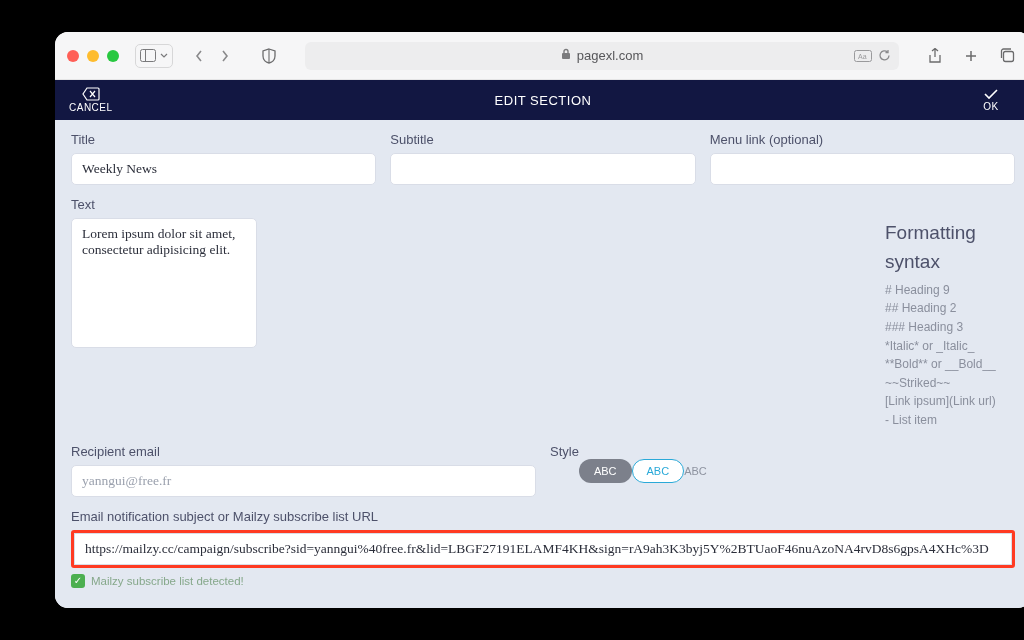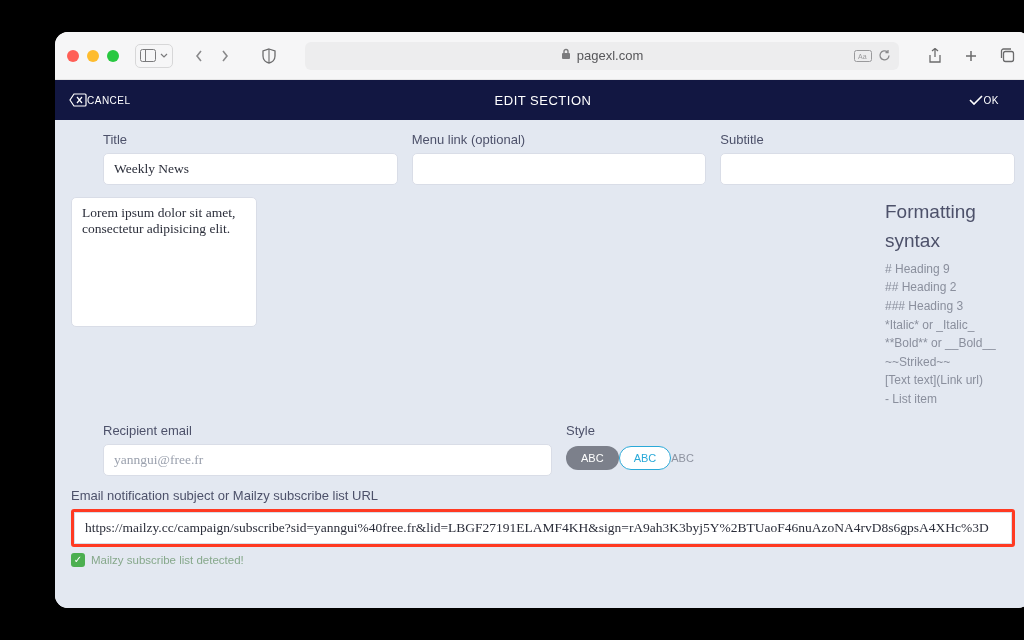--- a/index.html
+++ b/index.html
@@ -75,51 +75,51 @@
     color:#fff;
     display:flex;
     align-items:center;
     justify-content:center;
     position:relative;
     font-size:13px;
     letter-spacing:0.5px;
   }
   .editbar .cancel-group, .editbar .ok-group{
     position:absolute; top:0; height:100%;
-    display:flex; flex-direction:row; align-items:center; justify-content:center;
+    display:flex; flex-direction:column; align-items:center; justify-content:center;
     font-size:10px;
     cursor:pointer;
   }
   .cancel-group{left:14px;}
   .ok-group{right:32px;}
   .cancel-group svg, .ok-group svg{display:block; margin-bottom:1px;}
   
   .form-area{
     flex:1;
     background:#e3e8f1;
     padding: 12px 16px;
     overflow:auto;
     color:#4d516a;
     font-size:13px;
   }
-  .row{display:flex; gap:14px; margin-bottom:12px;margin-left:32px;}
+  .row{display:flex; gap:14px; margin-bottom:12px;}
   .col{flex:1; display:flex; flex-direction:column;}
   .label{font-size:13px; color:#4d516a; margin-bottom:6px;}
   .input, .textarea{
     background:#fff; border:1px solid #d9dde7; border-radius:5px;
     padding:7px 10px; font-size:13.5px; color:#2b2e3a;
     font-family:Liberation Serif, serif;
   }
   .input::placeholder,.textarea::placeholder{color:#9aa0ad;}
   .textarea{height:130px; resize:none;}
   .textblock{display:flex; gap:18px;}
   .textblock .left{flex:1;}
   .syntax{width:130px; font-size:12px; color:#8a8f9d; line-height:1.55;}
   .syntax .hdr{color:#4d516a; font-size:19px; margin-bottom:4px;}
-  .style-col{display:flex; flex-direction:column;}
+  .style-col{display:flex; flex-direction:row;}
   .style-pills{display:flex; align-items:center; margin-top:2px;}
   .pill{
     border-radius:999px; padding:5px 14px; font-size:11px; font-weight:500;
     border:1px solid transparent; cursor:pointer;
   }
   .pill-dark{background:#7c808b; color:#fff;}
   .pill-light{background:#fff; color:#2aa9d8; border-color:#2aa9d8;}
   .pill-label{font-size:11px; color:#8e93a0;}
   .highlight-box{
     border:3px solid #ff3a22; border-radius:3px; padding:0;
@@ -226,42 +226,43 @@
   </div>
 
   <div class="form-area">
 
     <div class="row">
       <div class="col">
         <div class="label">Title</div>
         <input class="input" value="Weekly News" style="">
       </div>
       <div class="col">
+        <div class="label">Subtitle</div>
+        <input class="input" value="" style="">
+      </div>
+      <div class="col">
         <div class="label">Menu link (optional)</div>
         <input class="input" value="" style="">
       </div>
-      <div class="col">
-        <div class="label">Subtitle</div>
-        <input class="input" value="" style="">
-      </div>
-    </div>
-
+    </div>
+
+    <div class="label">Text</div>
     <div class="textblock">
       <div class="left">
         <textarea class="textarea" style="">Lorem ipsum dolor sit amet, consectetur adipisicing elit.</textarea>
       </div>
       <div class="syntax">
         <div class="hdr">Formatting syntax</div>
         <div># Heading 9</div>
         <div>## Heading 2</div>
         <div>### Heading 3</div>
         <div>*Italic* or _Italic_</div>
         <div>**Bold** or __Bold__</div>
         <div>~~Striked~~</div>
-        <div>[Text text](Link url)</div>
+        <div>[Link ipsum](Link url)</div>
         <div>- List item</div>
       </div>
     </div>
 
     <div class="row" style="margin-top:14px;">
       <div class="col">
         <div class="label">Recipient email</div>
         <input class="input" placeholder="yanngui@free.fr" style="">
       </div>
       <div class="col style-col">

